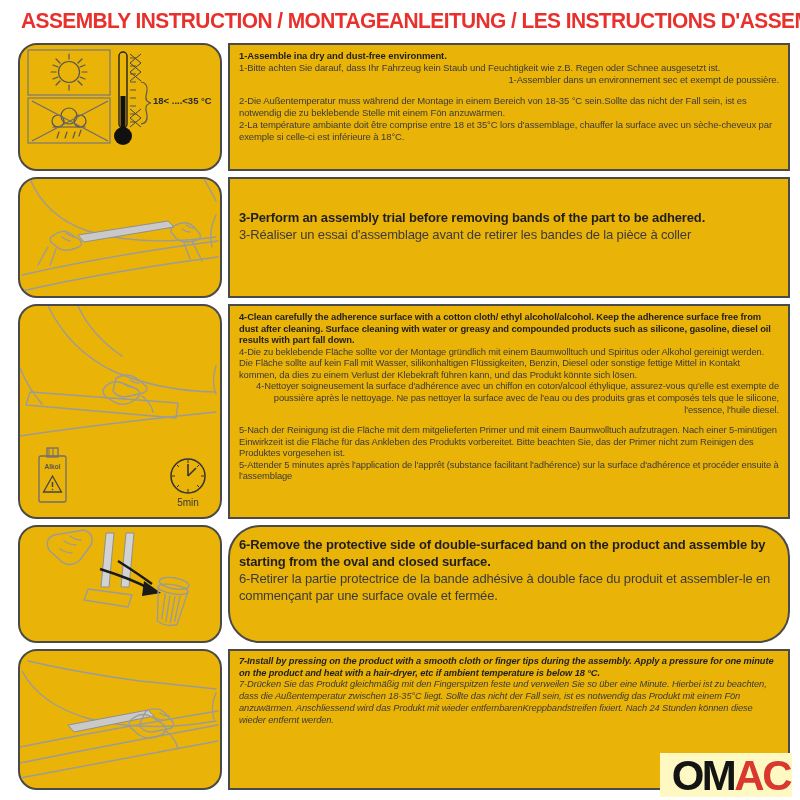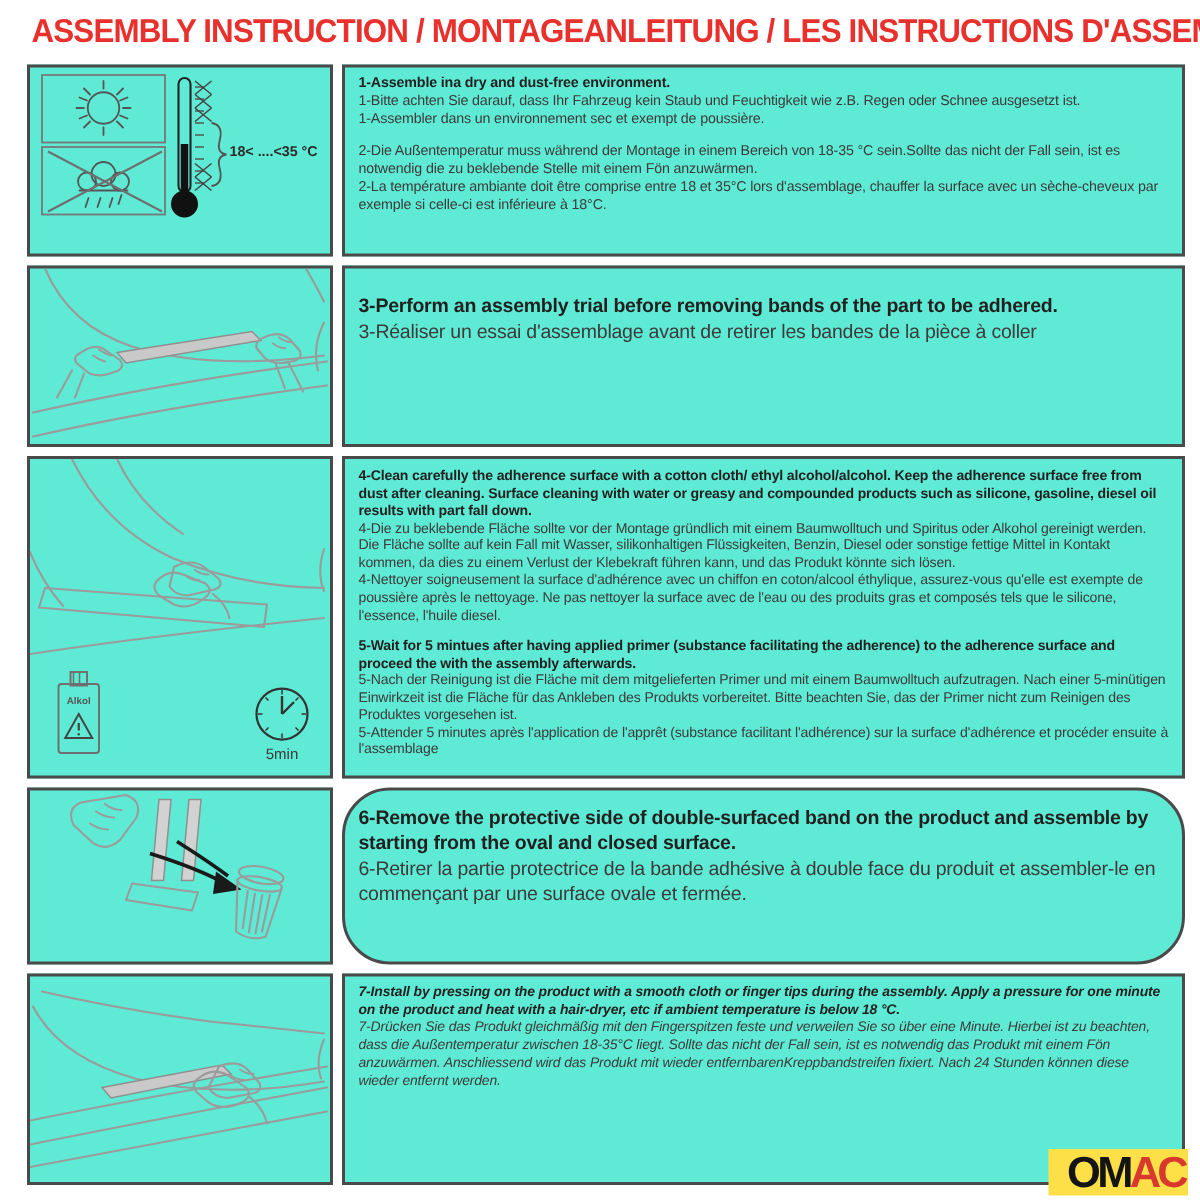--- a/index.html
+++ b/index.html
@@ -15,51 +15,51 @@
     color:#e8302c;
     font-weight:bold;
     font-size:22px;
     letter-spacing:-0.6px;
     white-space:nowrap;
     transform:scaleX(0.95);
     transform-origin:left center;
     margin:3px 0 9px 3px;
   }
   .row { display:flex; gap:6px; margin-bottom:6px; }
-  .cell { border:2px solid #4a4a4a; background:#5eead4; overflow:hidden; }
+  .cell { border:2px solid #4a4a4a; background:#eab308; overflow:hidden; }
   .illus {
     flex:0 0 204px; width:204px;
-    display:flex; align-items:center; justify-content:center;
+    display:flex; align-items:center; justify-content:center;border-radius:19px;
   }
   .text { flex:1; padding:5px 9px 3px 9px; color:#3b3b3b; }
   .text p { font-size:9.5px; line-height:1.27; letter-spacing:-0.1px; }
   .text p.b { font-weight:bold; color:#1f1f1f; }
-  .text p.gap { margin-bottom:9px; }
+  .text p.gap { margin-bottom:9px;text-align:right; }
 
   #row1 { height:128px; } #row1 .cell{height:100%;}
   #row2 { height:121px; } #row2 .cell{height:100%;}
   #row3 { height:215px; } #row3 .cell{height:100%;}
   #row4 { height:118px; } #row4 .cell{height:100%;}
   #row5 { height:141px;font-style:italic; } #row5 .cell{height:100%;}
 
   #row2 .text p, #row4 .text p { font-size:13px; line-height:1.32; letter-spacing:-0.15px; }
-  #row2 .text { padding-top:16px; }
+  #row2 .text { padding-top:30px; }
   #row4 .text { padding-top:9px;border-radius:32px; }
   #row3 .text p { line-height:1.23; font-size:9.4px; }
   #row5 .text p { font-size:9.3px; line-height:1.26; }
 
   svg { display:block; }
   .lineart { stroke:#9b9b9b; fill:none; stroke-width:1.4; stroke-linecap:round; stroke-linejoin:round; }
   .darkart { stroke:#555; fill:none; stroke-width:1.2; stroke-linecap:round; }
   .striplabel { font-family:"Liberation Sans",sans-serif; }
 
   .logo {
     position:absolute; right:8px; bottom:3px;
-    background:#fde047; padding:2px 2px 0 12px;
-    font-weight:bold; font-size:29px; line-height:1;
+    background:#fef9c3; padding:2px 2px 0 12px;
+    font-weight:bold; font-size:42px; line-height:1;
     letter-spacing:-2.5px; white-space:nowrap;
   }
   .logo .lblack { color:#141414; }
   .logo .lred   { color:#d9382f; }
 </style>
 </head>
 <body>
 
 <div class="page">
 
@@ -219,21 +219,20 @@
           <line x1="168" y1="170" x2="168" y2="158" stroke="#333" stroke-width="1.6"></line>
           <line x1="168" y1="170" x2="176" y2="162" stroke="#333" stroke-width="1.6"></line>
           <text x="168" y="200" font-size="10" fill="#3a3a3a" text-anchor="middle" class="striplabel">5min</text>
         </g>
       </svg>
     </div>
     <div class="cell text">
       <p class="b">4-Clean carefully the adherence surface with a cotton cloth/ ethyl alcohol/alcohol. Keep the adherence surface free from dust after cleaning. Surface cleaning with water or greasy and compounded products such as silicone, gasoline, diesel oil results with part fall down.</p>
       <p>4-Die zu beklebende Fläche sollte vor der Montage gründlich mit einem Baumwolltuch und Spiritus oder Alkohol gereinigt werden. Die Fläche sollte auf kein Fall mit Wasser, silikonhaltigen Flüssigkeiten, Benzin, Diesel oder sonstige fettige Mittel in Kontakt kommen, da dies zu einem Verlust der Klebekraft führen kann, und das Produkt könnte sich lösen.</p>
       <p class="gap">4-Nettoyer soigneusement la surface d'adhérence avec un chiffon en coton/alcool éthylique, assurez-vous qu'elle est exempte de poussière après le nettoyage. Ne pas nettoyer la surface avec de l'eau ou des produits gras et composés tels que le silicone, l'essence, l'huile diesel.</p>
-      <p class="b">5-Wait for 5 mintues after having applied primer (substance facilitating the adherence) to the adherence surface and proceed the with the assembly afterwards.</p>
       <p>5-Nach der Reinigung ist die Fläche mit dem mitgelieferten Primer und mit einem Baumwolltuch aufzutragen. Nach einer 5-minütigen Einwirkzeit ist die Fläche für das Ankleben des Produkts vorbereitet. Bitte beachten Sie, das der Primer nicht zum Reinigen des Produktes vorgesehen ist.</p>
       <p>5-Attender 5 minutes après l'application de l'apprêt (substance facilitant l'adhérence) sur la surface d'adhérence et procéder ensuite à l'assemblage</p>
     </div>
   </div>
 
   <div class="row big" id="row4">
     <div class="cell illus">
       <svg width="200" height="114" viewBox="0 0 200 114">
         <g>
           <path d="M34 8 L64 3 Q75 7 71 18 L60 33 Q51 41 42 35 L29 23 Q24 12 34 8 z" fill="#fff" class="lineart"></path>

